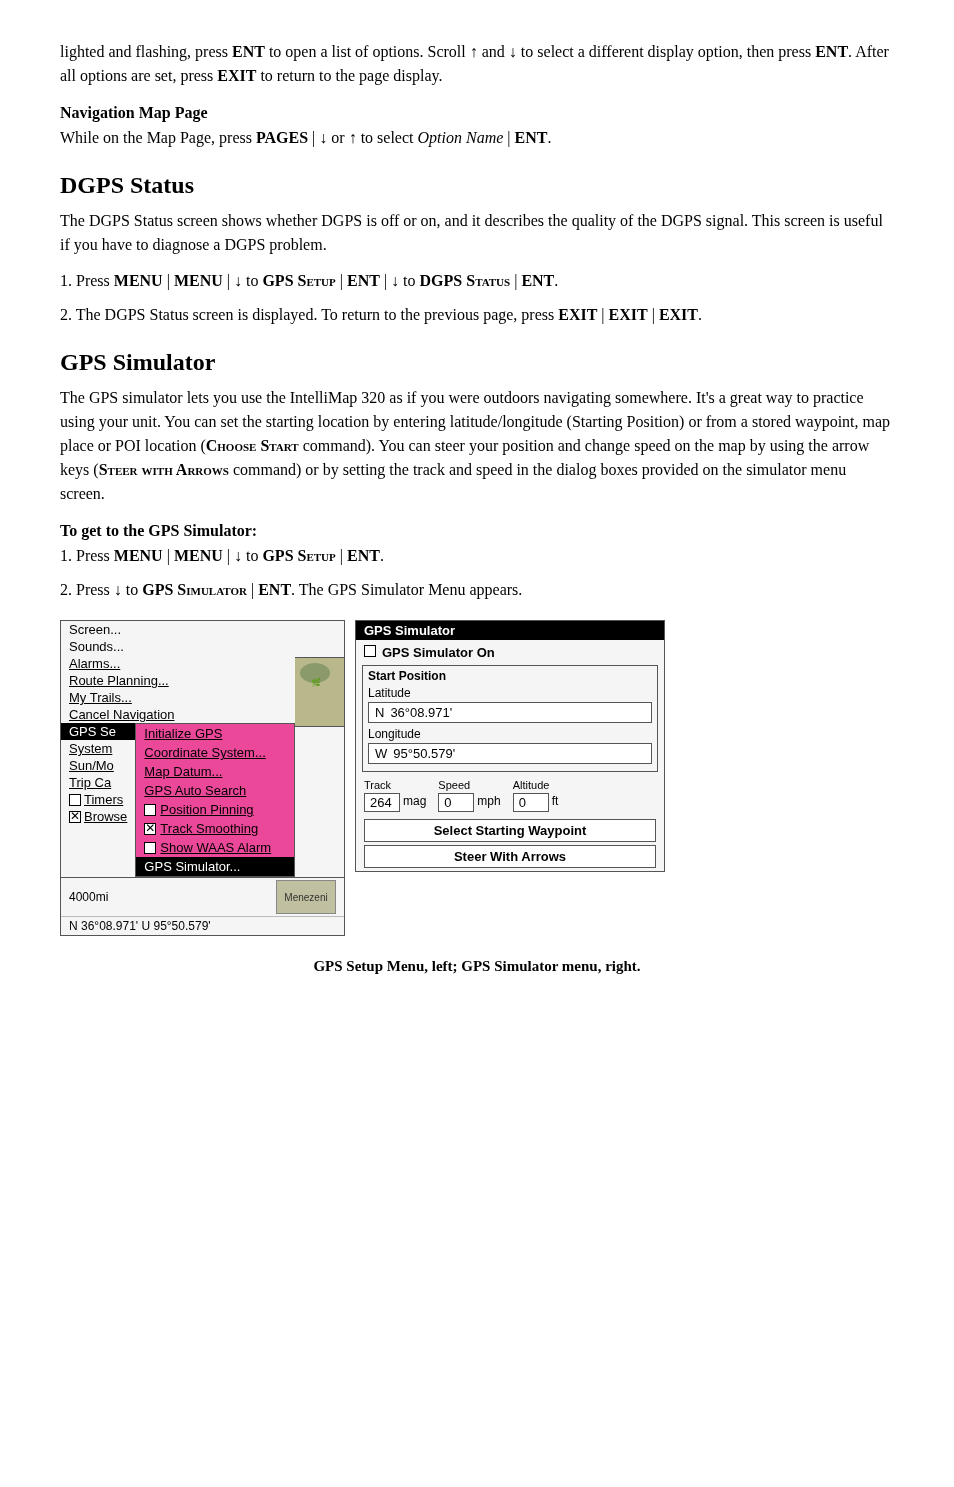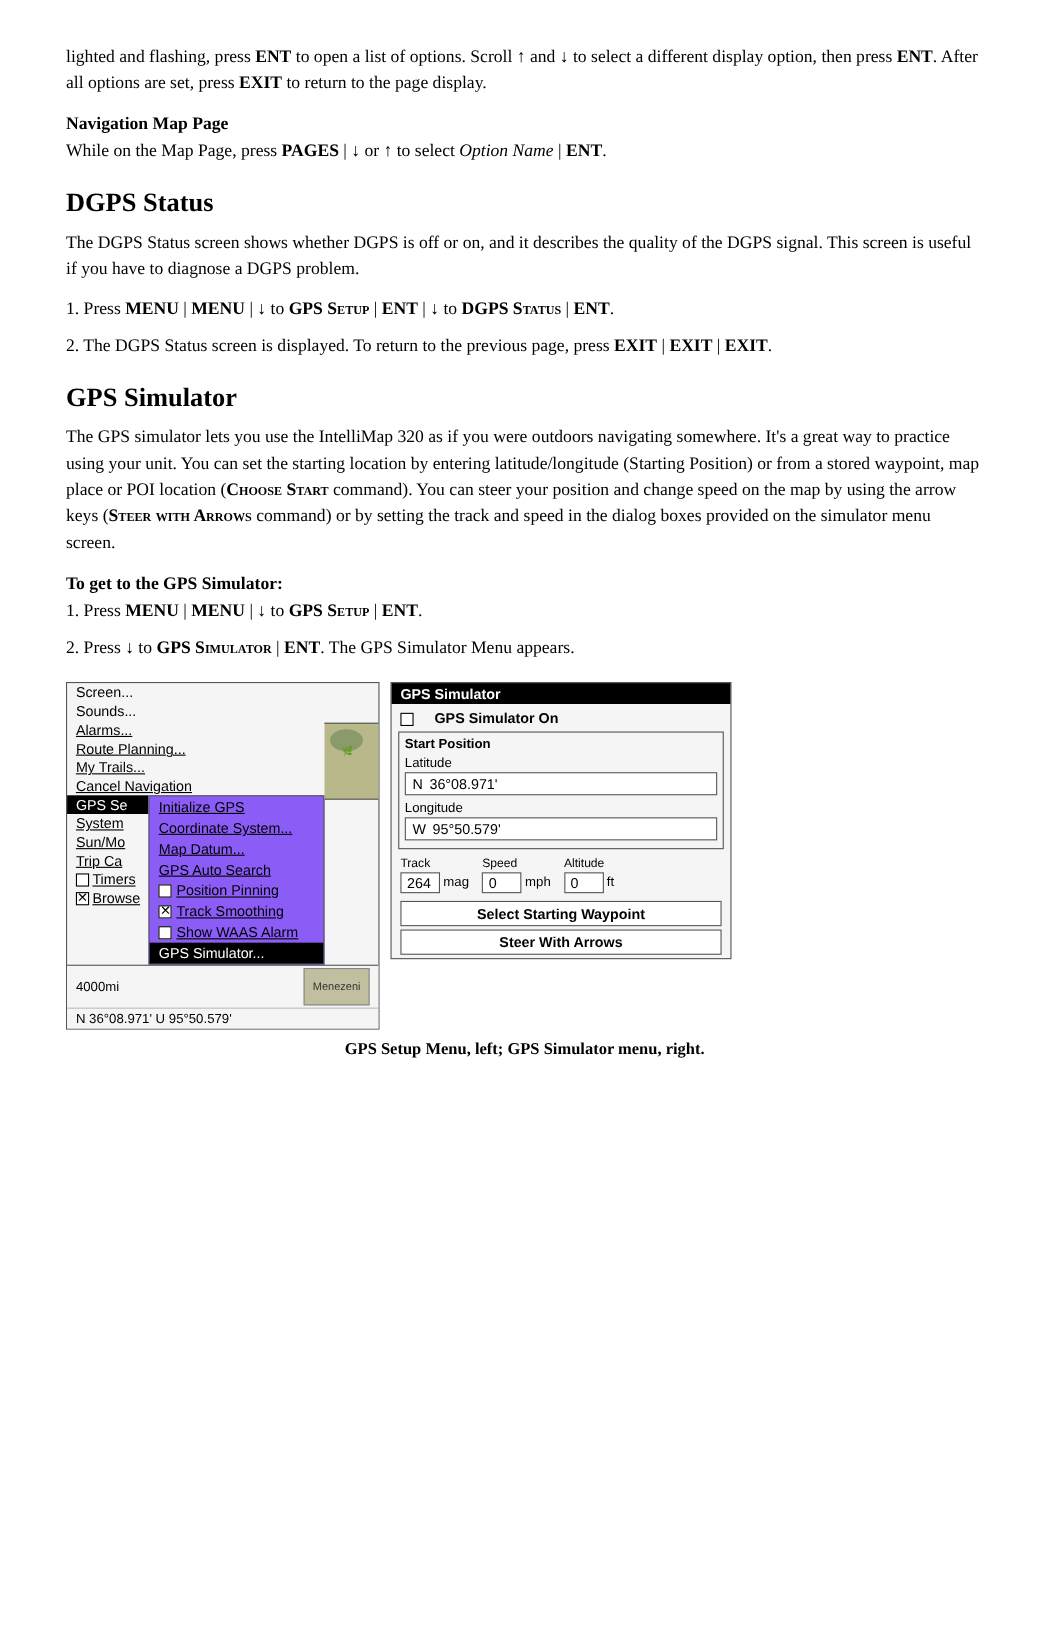--- a/index.html
+++ b/index.html
@@ -31,21 +31,21 @@
       margin-bottom: 4px;
       font-size: 16px;
     }
     .numbered-item {
       margin-bottom: 10px;
       line-height: 1.5;
     }
     .figure-container {
       display: flex;
       gap: 0px;
-      margin: 18px 0 10px 0;
+      margin: 18px 0 22px 0;
       align-items: flex-start;
     }
     .figure-caption {
       text-align: center;
       font-size: 15px;
       margin-top: 6px;
       margin-bottom: 26px;
     }
     
     .gps-setup-panel {
@@ -58,21 +58,21 @@
     }
     .gps-setup-menu-item {
       padding: 1px 8px;
       color: #000;
     }
     .gps-setup-menu-item.highlighted {
       background: #000;
       color: #fff;
     }
     .gps-setup-submenu {
-      background: #8b5cf6;
+      background: #ec4899;
       border: 1.5px solid #555;
       margin-top: 0;
     }
     .gps-setup-submenu-item {
       padding: 2px 8px;
     }
     .gps-setup-submenu-item.highlighted {
       background: #000;
       color: #fff;
     }
@@ -285,21 +285,21 @@
         <span style="font-size:10px; color:#333;">Menezeni</span>
       </div>
     </div>
     <div style="background:#f5f5f5; padding:2px 8px; font-size:12px; border-top:1px solid #bbb;">N 36°08.971'  U 95°50.579'</div>
   </div>
 
   <div class="gps-sim-panel" style="margin-left:10px;">
 
     <div class="gps-sim-title-bar">GPS Simulator</div>
 
-    <div style="padding: 5px 8px 2px 8px; display:flex; align-items:flex-end; gap:19px;">
+    <div style="padding: 5px 8px 2px 8px; display:flex; align-items:flex-start; gap:6px;">
       <span class="checkbox-sim"></span>
       <span style="font-weight:bold; font-size:13px;">GPS Simulator On</span>
     </div>
 
     <div class="start-pos-border">
       <div style="font-size:12px; font-weight:bold; margin-bottom:3px;">Start Position</div>
 
       <div style="font-size:12px; margin-bottom:2px;">Latitude</div>
       <div class="gps-sim-field-box">
         <span>N</span>

